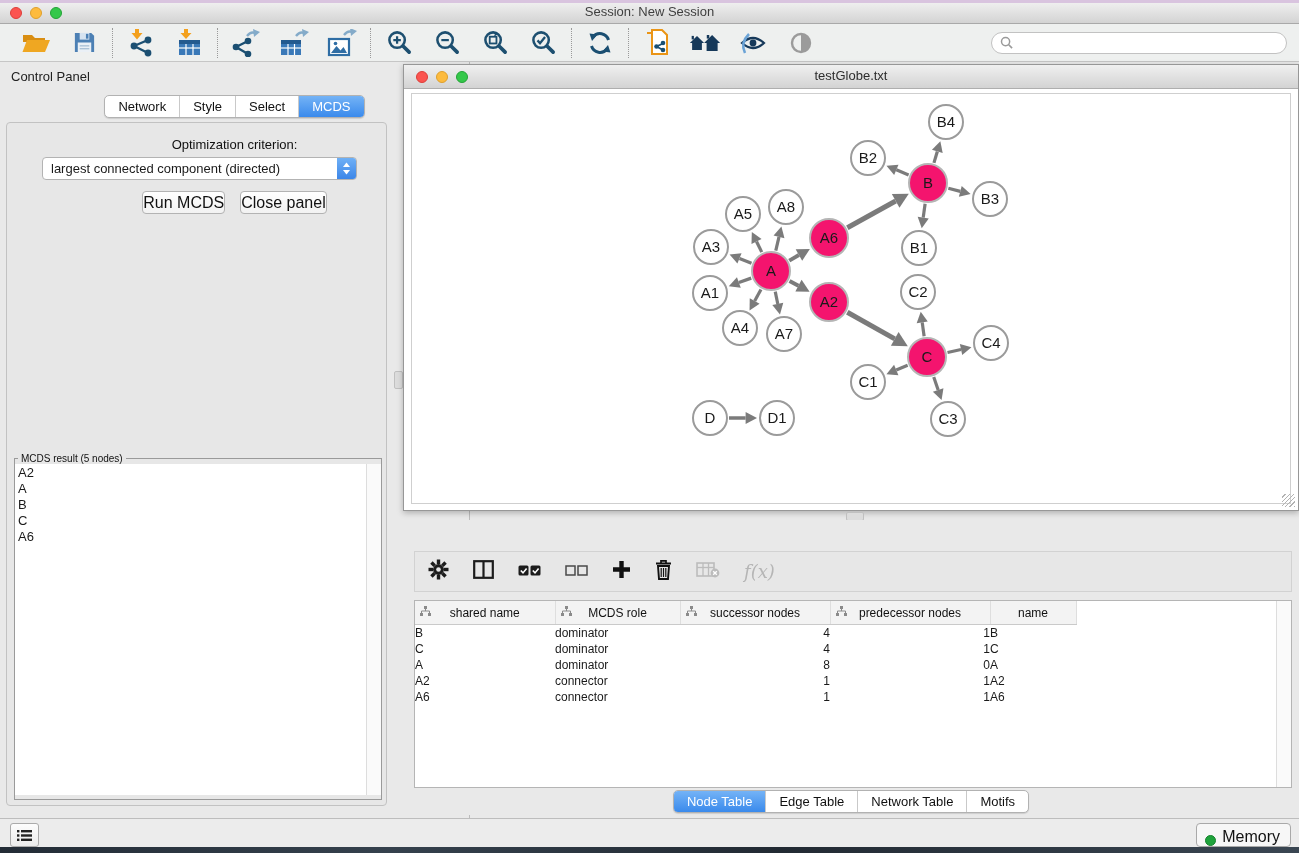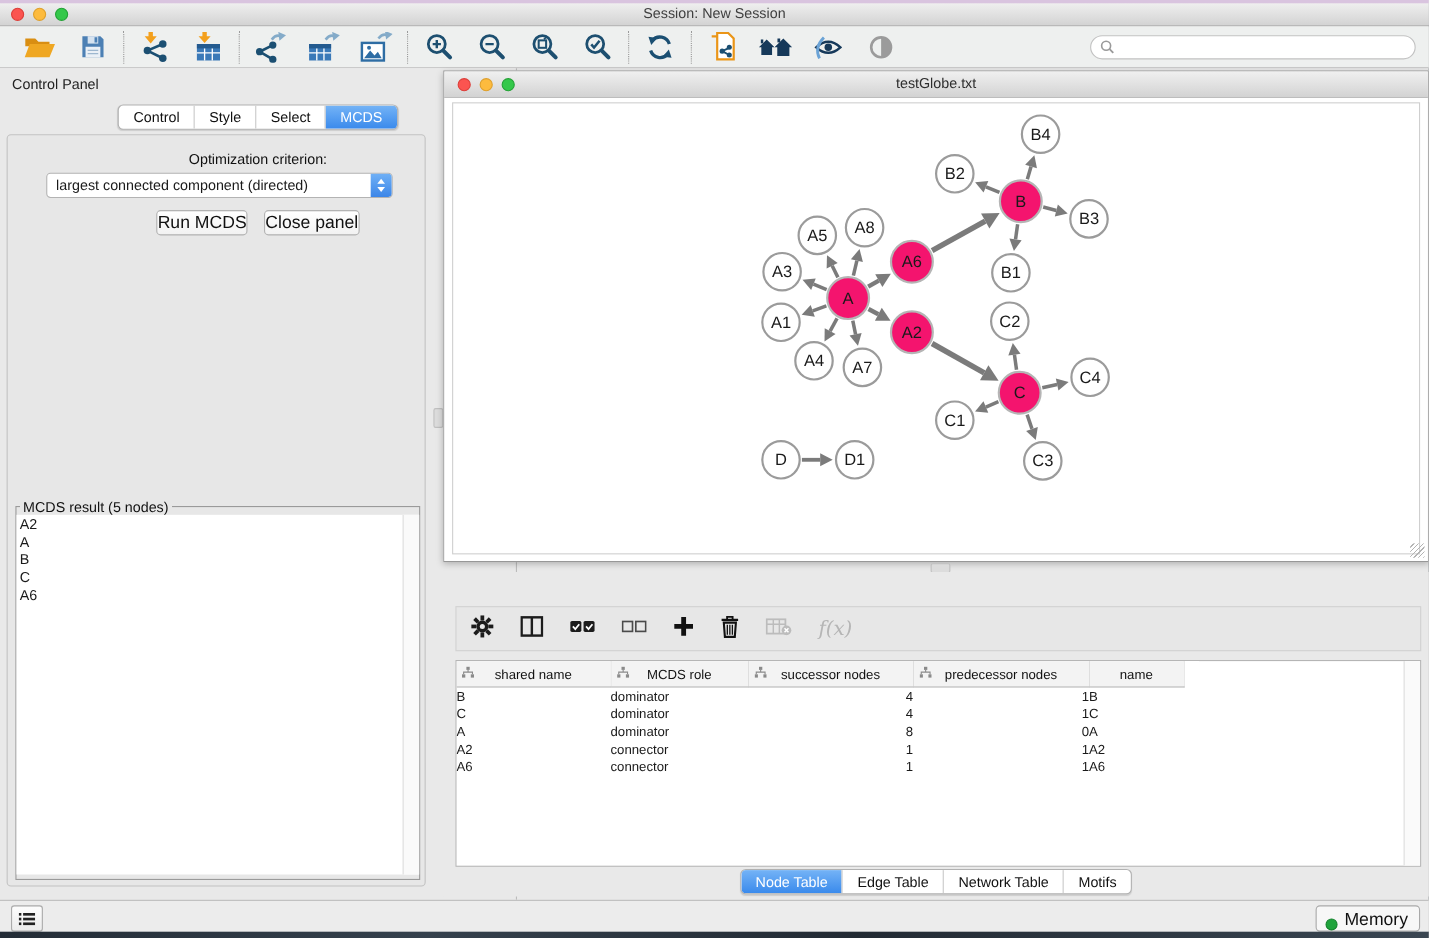--- a/index.html
+++ b/index.html
@@ -48,21 +48,21 @@
   .mac-select{position:absolute;left:42px;top:95px;width:315px;height:23px;background:#fff;
     border:1px solid #b3b3b3;border-radius:4px;box-sizing:border-box;display:flex;align-items:center;}
   .sel-text{flex:1;font-size:13px;padding-left:8px;white-space:nowrap;overflow:hidden;}
   .sel-stepper{width:19px;height:21px;background:linear-gradient(#6fb0f6,#3c86e8);border-radius:0 3px 3px 0;
     display:flex;align-items:center;justify-content:center;}
   .btn-row{position:absolute;left:0;top:129px;width:100%;display:flex;justify-content:center;gap:15px;}
   .mac-btn{height:23px;padding:0 0;background:linear-gradient(#ffffff,#f2f2f2);border:1px solid #b3b3b3;
     border-radius:4px;font-size:16px;font-family:"Liberation Sans",sans-serif;color:#111;}
   .mcds-fieldset{position:absolute;left:14px;top:391px;width:368px;height:347px;box-sizing:border-box;}
   .mcds-fieldset fieldset{border:1px solid #9a9a9a;margin:0;padding:0;width:100%;height:100%;box-sizing:border-box;}
-  .mcds-fieldset legend{font-size:13px;color:#111;margin-left:3px;padding:0 3px;}
+  .mcds-fieldset legend{font-size:10px;color:#111;margin-left:3px;padding:0 3px;}
   .mcds-list-wrap{position:relative;width:100%;height:calc(100% - 4px);background:#fff;}
   .mcds-list{position:absolute;left:0;top:0;right:14px;bottom:0;overflow:hidden;font-size:13px;line-height:16px;padding:1px 0 0 3px;}
   .vtrack{position:absolute;right:0;top:0;bottom:0;width:14px;background:#fafafa;border-left:1px solid #ddd;}
   .v-grip{position:absolute;left:394px;top:371px;width:7px;height:16px;background:#dcdcdc;border:1px solid #c0c0c0;border-radius:2px;}
 
   
   .network-window{position:absolute;left:403px;top:64px;width:896px;height:447px;background:#fff;
     border:1px solid #979797;box-sizing:border-box;box-shadow:0 2px 6px rgba(0,0,0,.25);}
   .nw-titlebar{position:relative;height:23px;background:linear-gradient(#f0f0f0,#d3d3d3);
     border-bottom:1px solid #aeaeae;}
@@ -286,21 +286,21 @@
       <span class="ph-title">Control Panel</span>
       <span class="ph-icons">
         <span class="float-box"></span>
         <svg width="11" height="11" viewBox="0 0 10 10">
             <path d="M1 1 L9 9 M9 1 L1 9" stroke="#333" stroke-width="2.2"></path>
           </svg>
       </span>
     </div>
     <div class="cp-tabs-row">
       <div class="tabset" id="cp-tabs">
-          <span class="tab">Control</span>
+          <span class="tab">Network</span>
           <span class="tab">Style</span>
           <span class="tab">Select</span>
           <span class="tab active">MCDS</span>
         </div>
     </div>
     <div class="cp-box"></div>
     <div class="opt-label">Optimization criterion:</div>
     <div class="mac-select">
       <span class="sel-text">largest connected component (directed)</span>
       <span class="sel-stepper">

